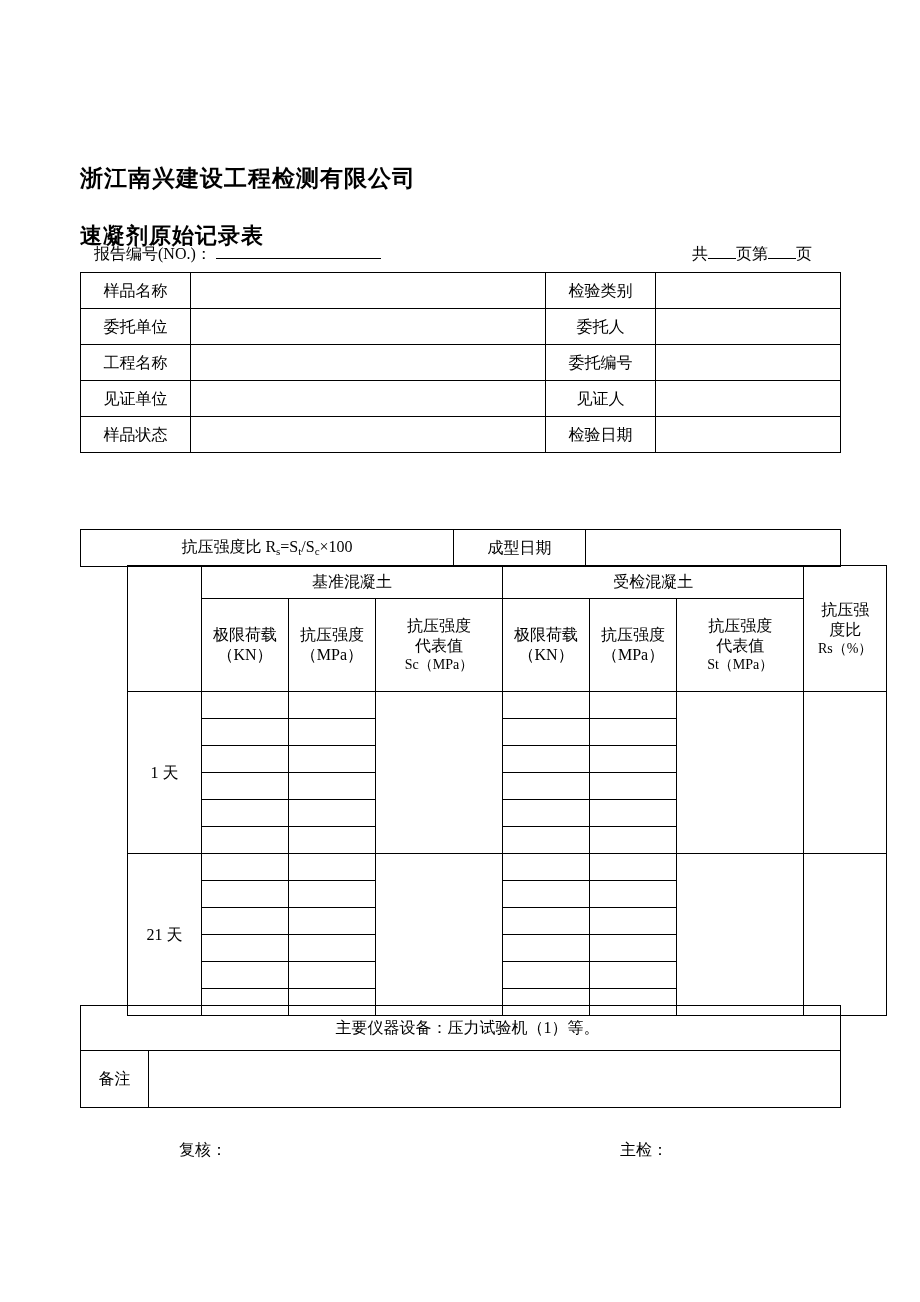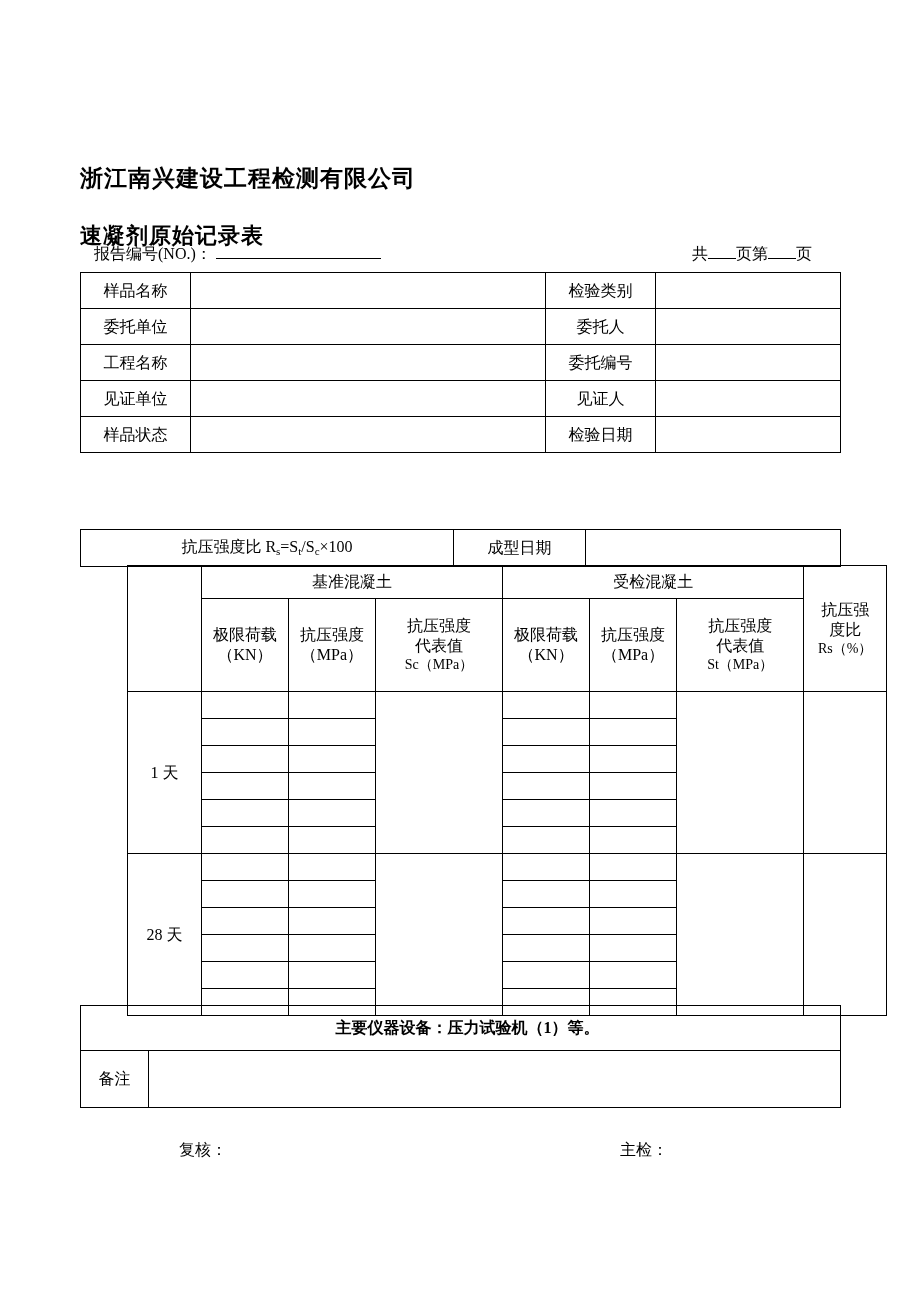--- a/index.html
+++ b/index.html
@@ -145,21 +145,20 @@
     left: 80px;
     top: 1005px;
     width: 760px;
   }
   #bottom-table td { font-size: 16px; }
   .equip-cell {
     height: 44px !important;
     text-align: left;
     padding-left: 14px !important;
     white-space: nowrap;
-    font-weight: bold;
   }
   .remark-lbl { height: 56px !important; }
   .remark-body { }
 
   
   .footer {
     position: absolute;
     left: 80px;
     top: 1140px;
     width: 760px;
@@ -332,21 +331,21 @@
         <td class="data-cell"></td>
       </tr>
       <tr>
         <td class="data-cell"></td>
         <td class="data-cell"></td>
         <td class="data-cell"></td>
         <td class="data-cell"></td>
       </tr>
 
       <tr>
-        <td rowspan="6" class="age-cell">28 天</td>
+        <td rowspan="6" class="age-cell">21 天</td>
         <td class="data-cell"></td>
         <td class="data-cell"></td>
         <td rowspan="6" class="data-cell"></td>
         <td class="data-cell"></td>
         <td class="data-cell"></td>
         <td rowspan="6" class="data-cell"></td>
         <td rowspan="6" class="data-cell"></td>
       </tr>
       <tr>
         <td class="data-cell"></td>

